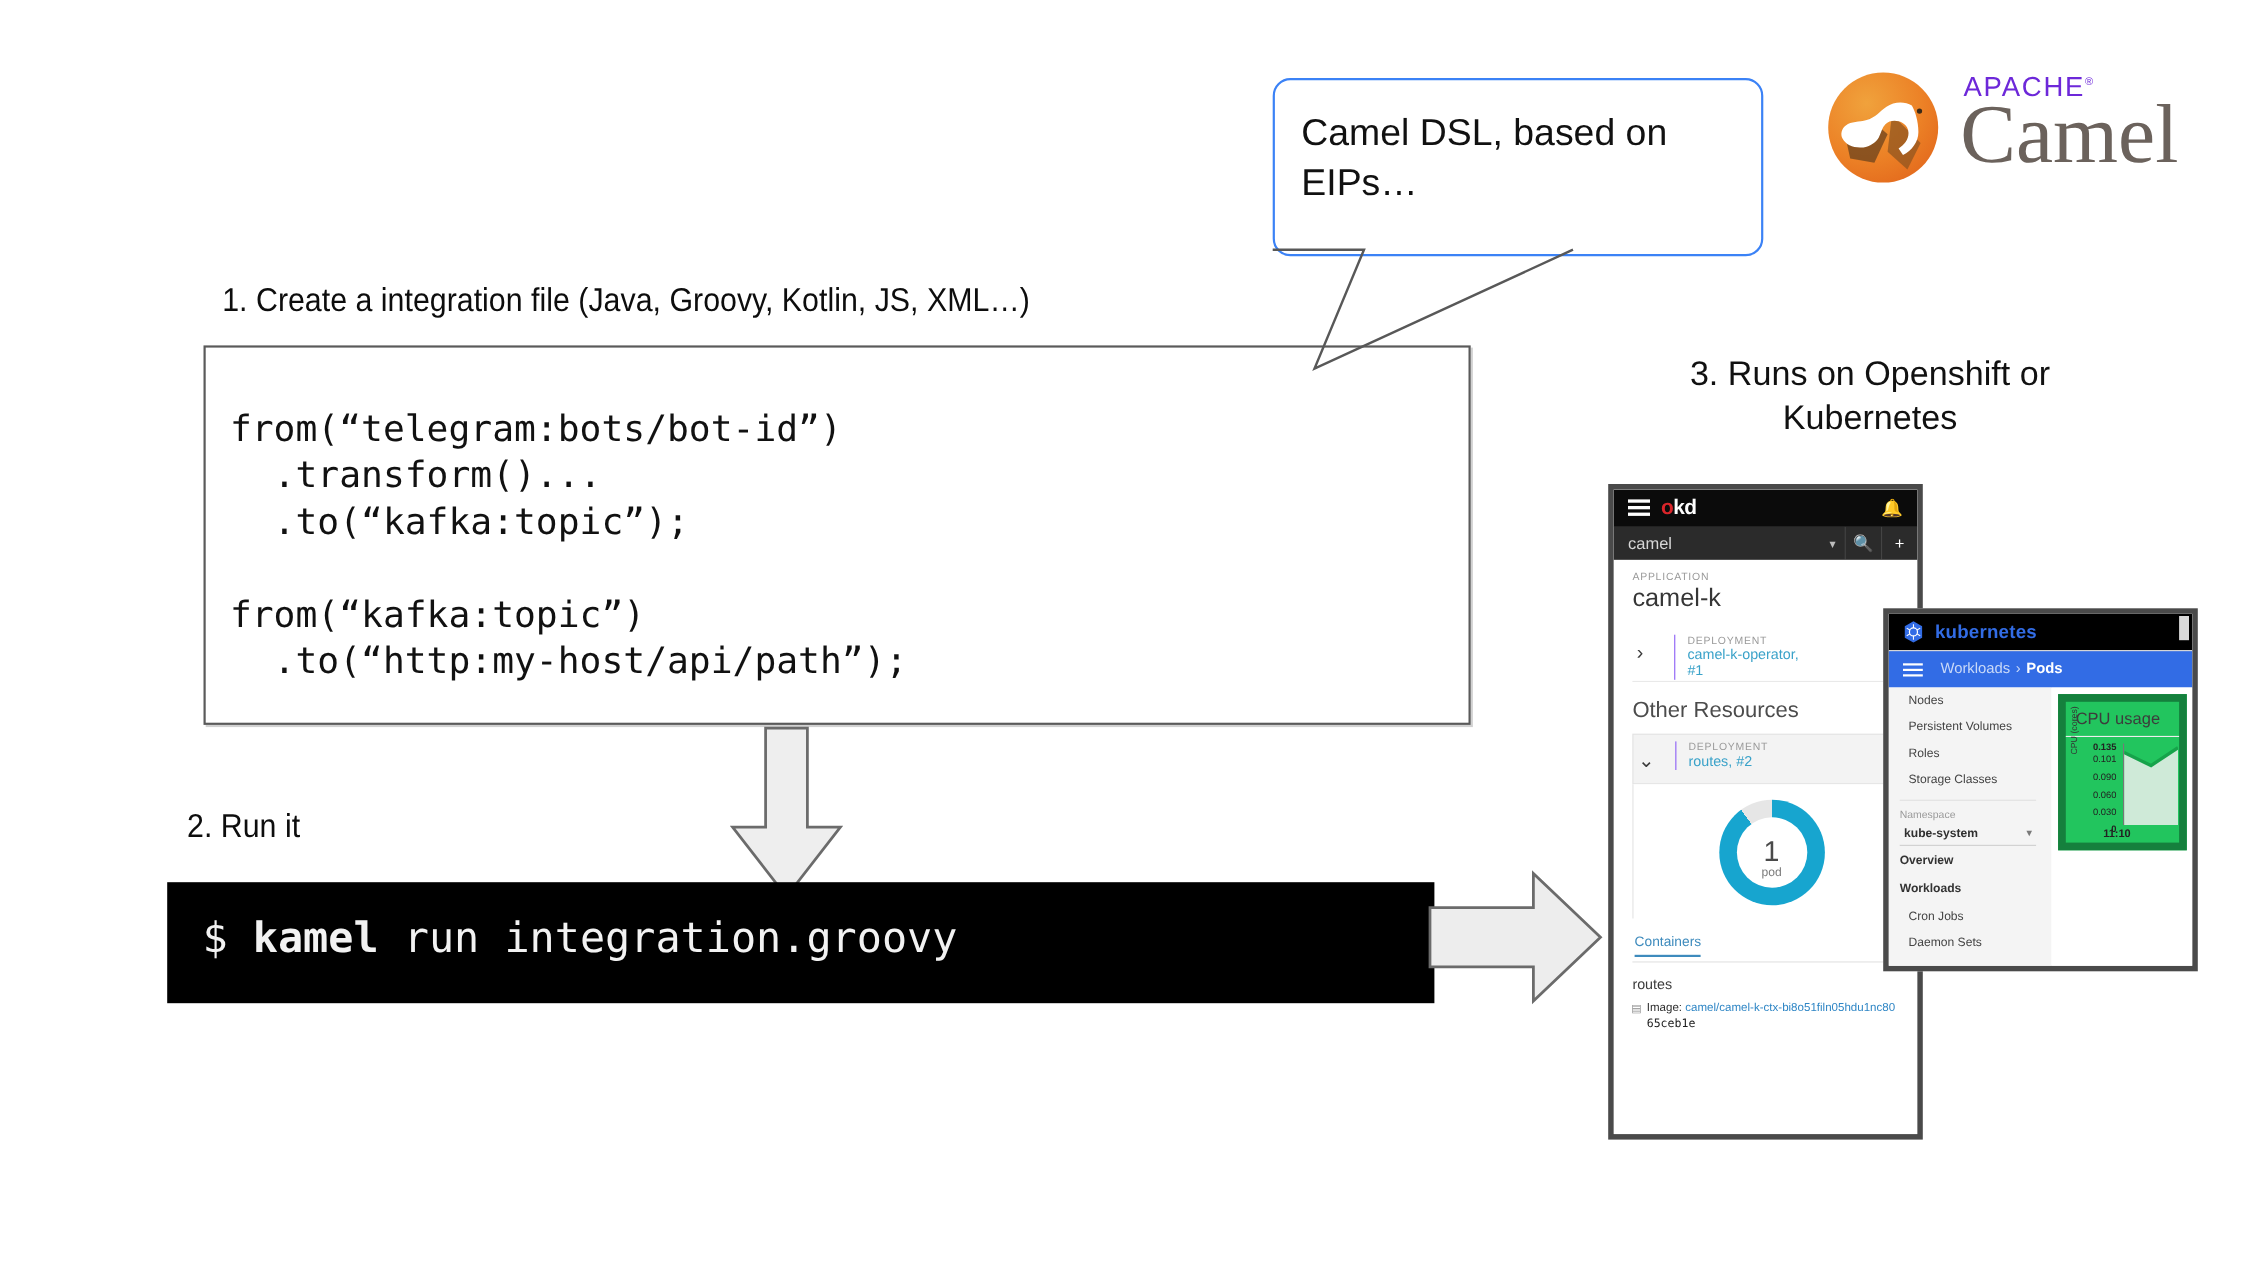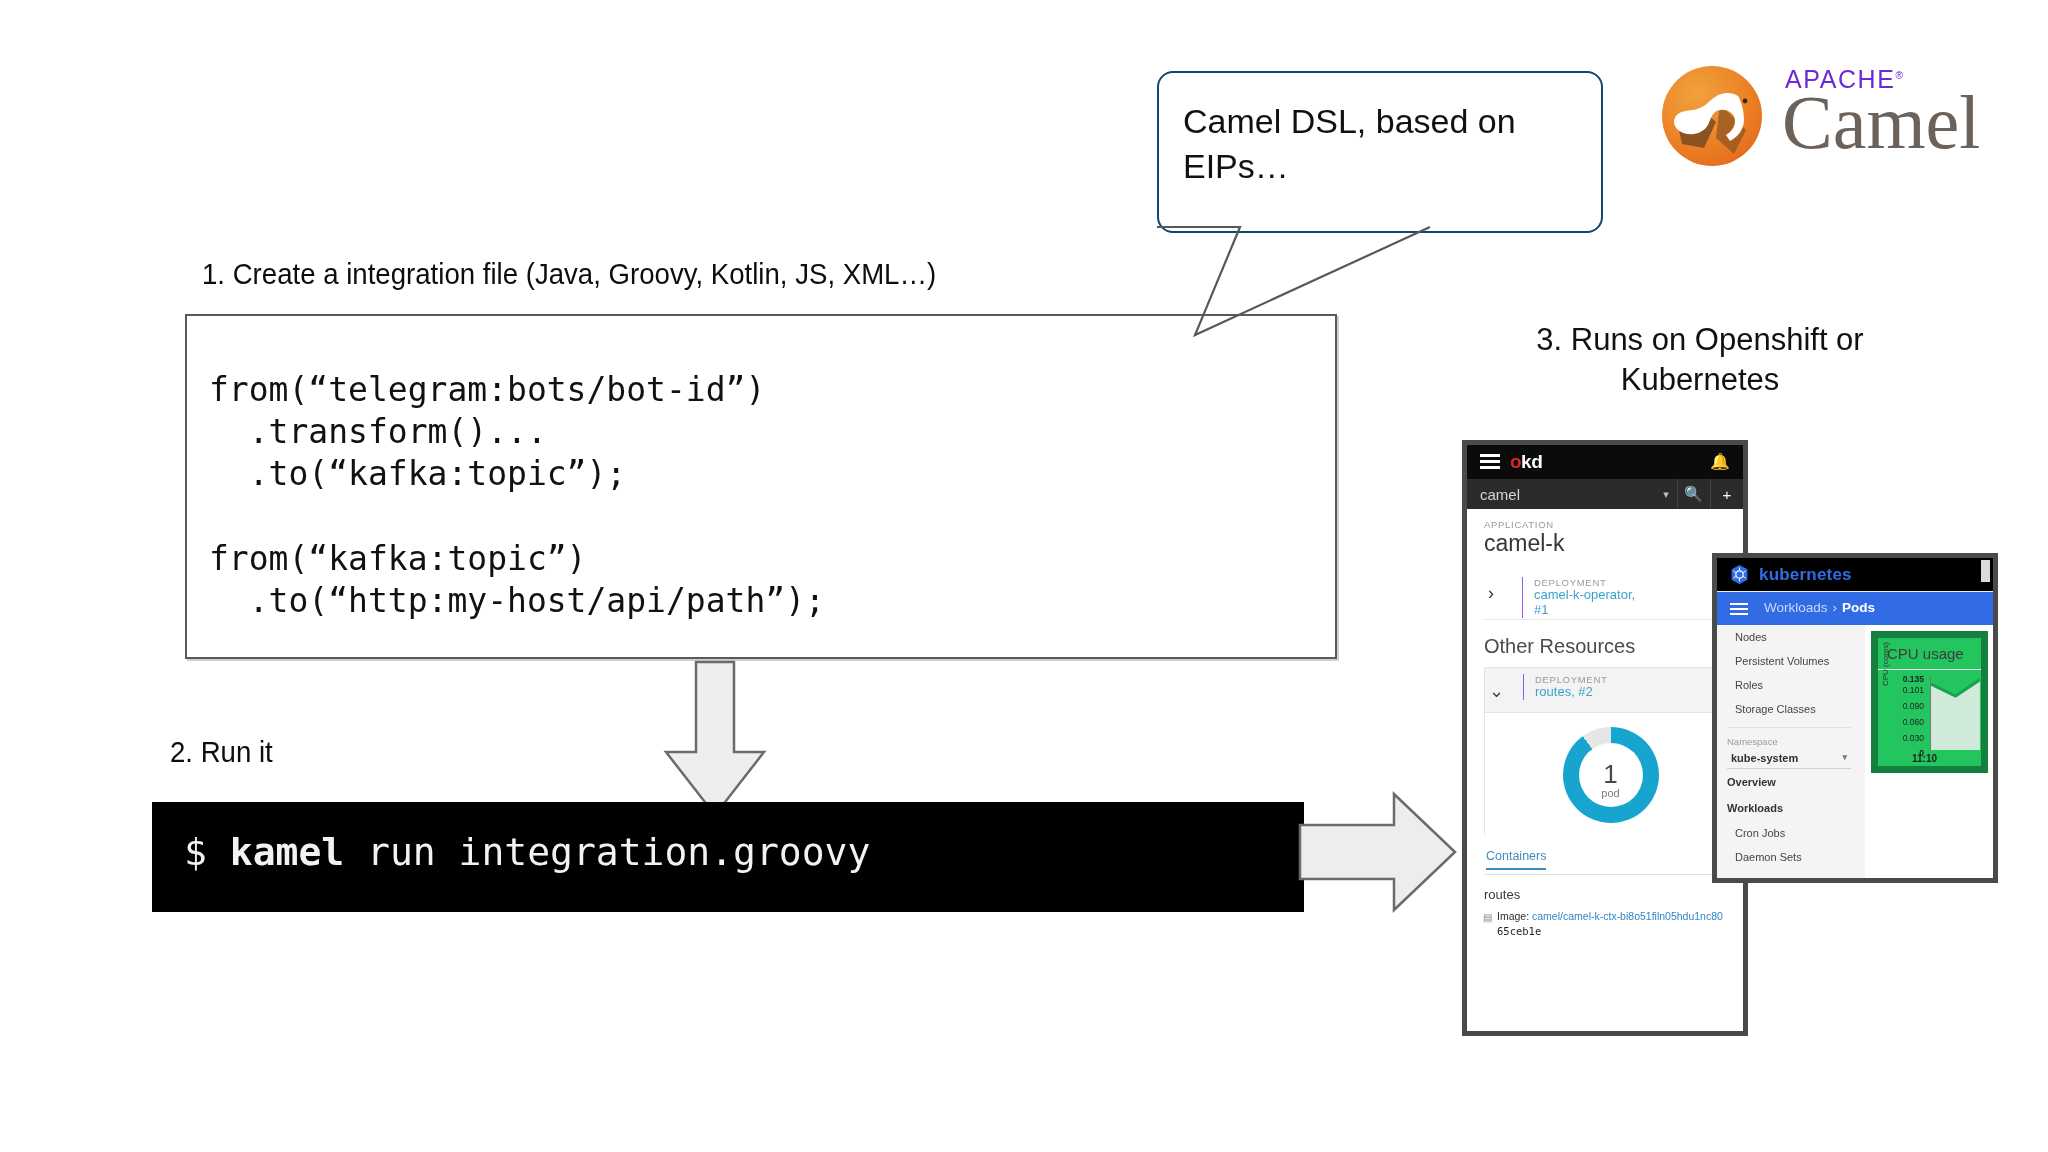--- a/index.html
+++ b/index.html
@@ -49,21 +49,21 @@
     position:absolute;left:22px;top:20px;
     font-family:"DejaVu Sans Mono","Liberation Mono",monospace;
     font-size:33px;line-height:1.28;
     color:#111;white-space:pre;
   }
 
   
   #callout{
     position:absolute;left:1157px;top:71px;
     width:446px;height:162px;
-    border:2px solid #0c4a6e;border-radius:16px;
+    border:2px solid #3b82f6;border-radius:16px;
     background:#fff;box-sizing:border-box;padding-left:12px;
   }
   #callout-text{
     position:absolute;left:24px;top:26px;width:400px;
     font-size:34px;line-height:1.33;color:#111;
   }
   #callout-tail{position:absolute;left:1140px;top:225px;width:300px;height:115px;}
 
   
   #camel-logo{position:absolute;left:1660px;top:60px;width:360px;height:118px;}

